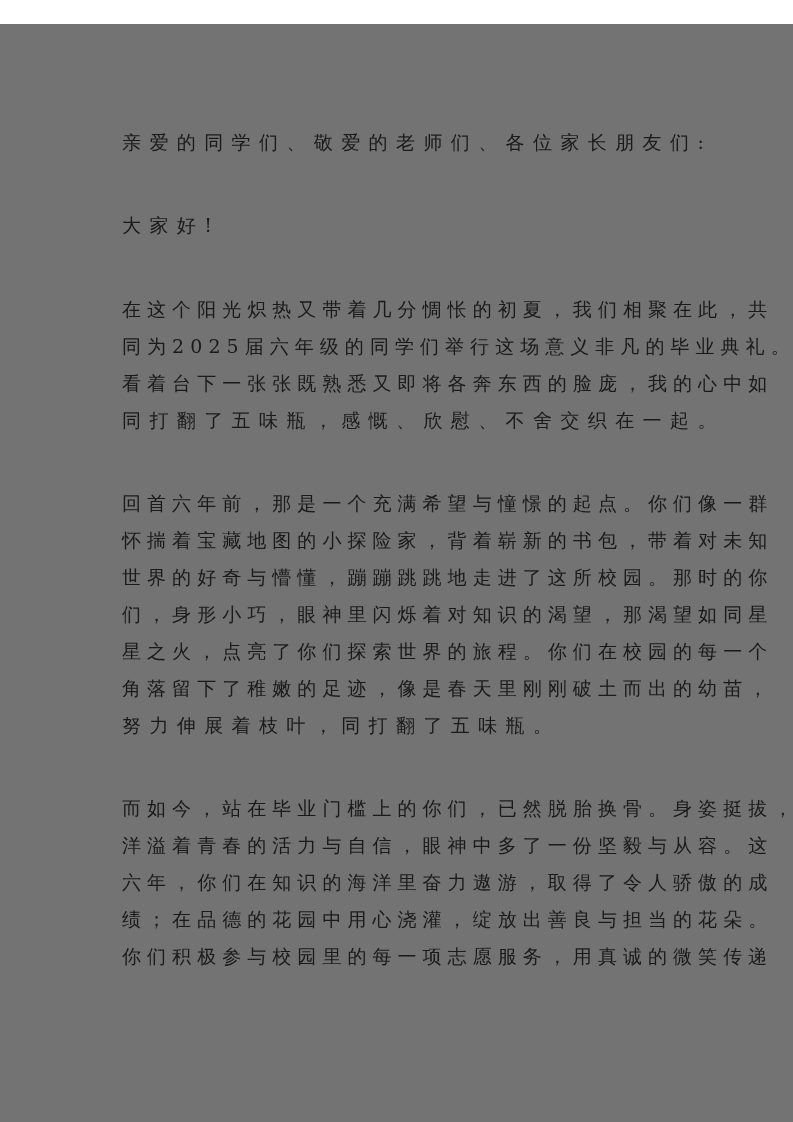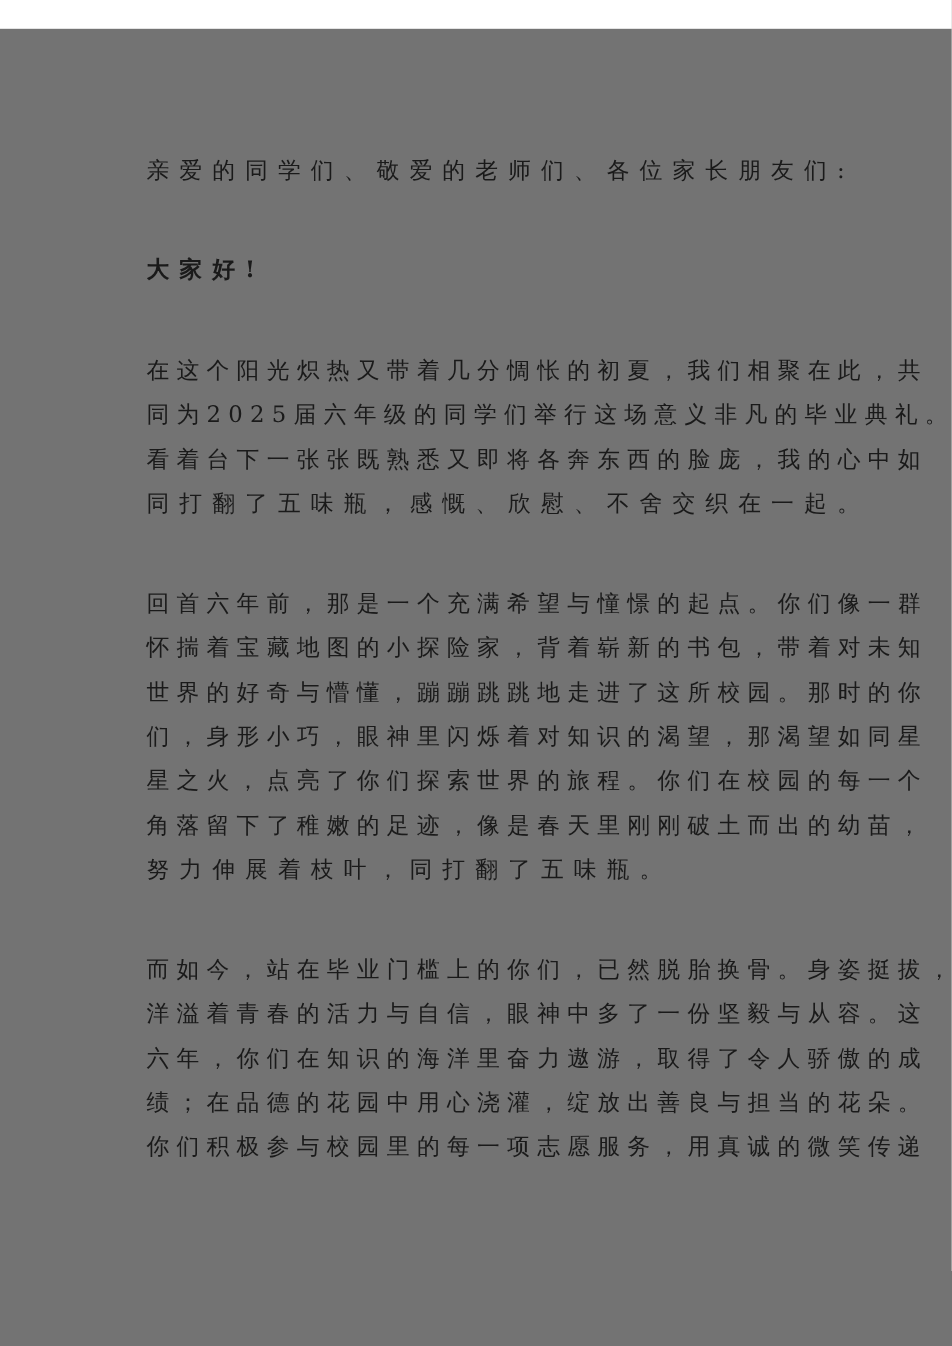--- a/index.html
+++ b/index.html
@@ -19,21 +19,21 @@
   }
   .line.full { text-align: justify; text-align-last: justify; letter-spacing: 0; }
 </style>
 </head>
 <body>
 
 <div class="page">
 
   <div class="line" style="top:105px;">亲爱的同学们、敬爱的老师们、各位家长朋友们:</div>
 
-  <div class="line" style="top:188px;font-weight:bold;">大家好!</div>
+  <div class="line" style="top:188px;">大家好!</div>
 
   <div>
     <div class="line full" style="top: 272px; word-spacing: 0px;"><span>在</span> <span>这</span> <span>个</span> <span>阳</span> <span>光</span> <span>炽</span> <span>热</span> <span>又</span> <span>带</span> <span>着</span> <span>几</span> <span>分</span> <span>惆</span> <span>怅</span> <span>的</span> <span>初</span> <span>夏</span> <span>，</span> <span>我</span> <span>们</span> <span>相</span> <span>聚</span> <span>在</span> <span>此</span> <span>，</span> <span>共</span></div>
     <div class="line full" style="top: 309px; word-spacing: 0px;"><span>同</span> <span>为</span> <span> </span> <span>2</span> <span>0</span> <span>2</span> <span>5</span> <span> </span> <span>届</span> <span>六</span> <span>年</span> <span>级</span> <span>的</span> <span>同</span> <span>学</span> <span>们</span> <span>举</span> <span>行</span> <span>这</span> <span>场</span> <span>意</span> <span>义</span> <span>非</span> <span>凡</span> <span>的</span> <span>毕</span> <span>业</span> <span>典</span> <span>礼</span> <span>。</span></div>
     <div class="line full" style="top: 346px; word-spacing: 0px;"><span>看</span> <span>着</span> <span>台</span> <span>下</span> <span>一</span> <span>张</span> <span>张</span> <span>既</span> <span>熟</span> <span>悉</span> <span>又</span> <span>即</span> <span>将</span> <span>各</span> <span>奔</span> <span>东</span> <span>西</span> <span>的</span> <span>脸</span> <span>庞</span> <span>，</span> <span>我</span> <span>的</span> <span>心</span> <span>中</span> <span>如</span></div>
     <div class="line" style="top:383px;text-align:right;">同打翻了五味瓶，感慨、欣慰、不舍交织在一起。</div>
   </div>
 
   <div>
     <div class="line full" style="top: 466px; word-spacing: 0px;"><span>回</span> <span>首</span> <span>六</span> <span>年</span> <span>前</span> <span>，</span> <span>那</span> <span>是</span> <span>一</span> <span>个</span> <span>充</span> <span>满</span> <span>希</span> <span>望</span> <span>与</span> <span>憧</span> <span>憬</span> <span>的</span> <span>起</span> <span>点</span> <span>。</span> <span>你</span> <span>们</span> <span>像</span> <span>一</span> <span>群</span></div>

